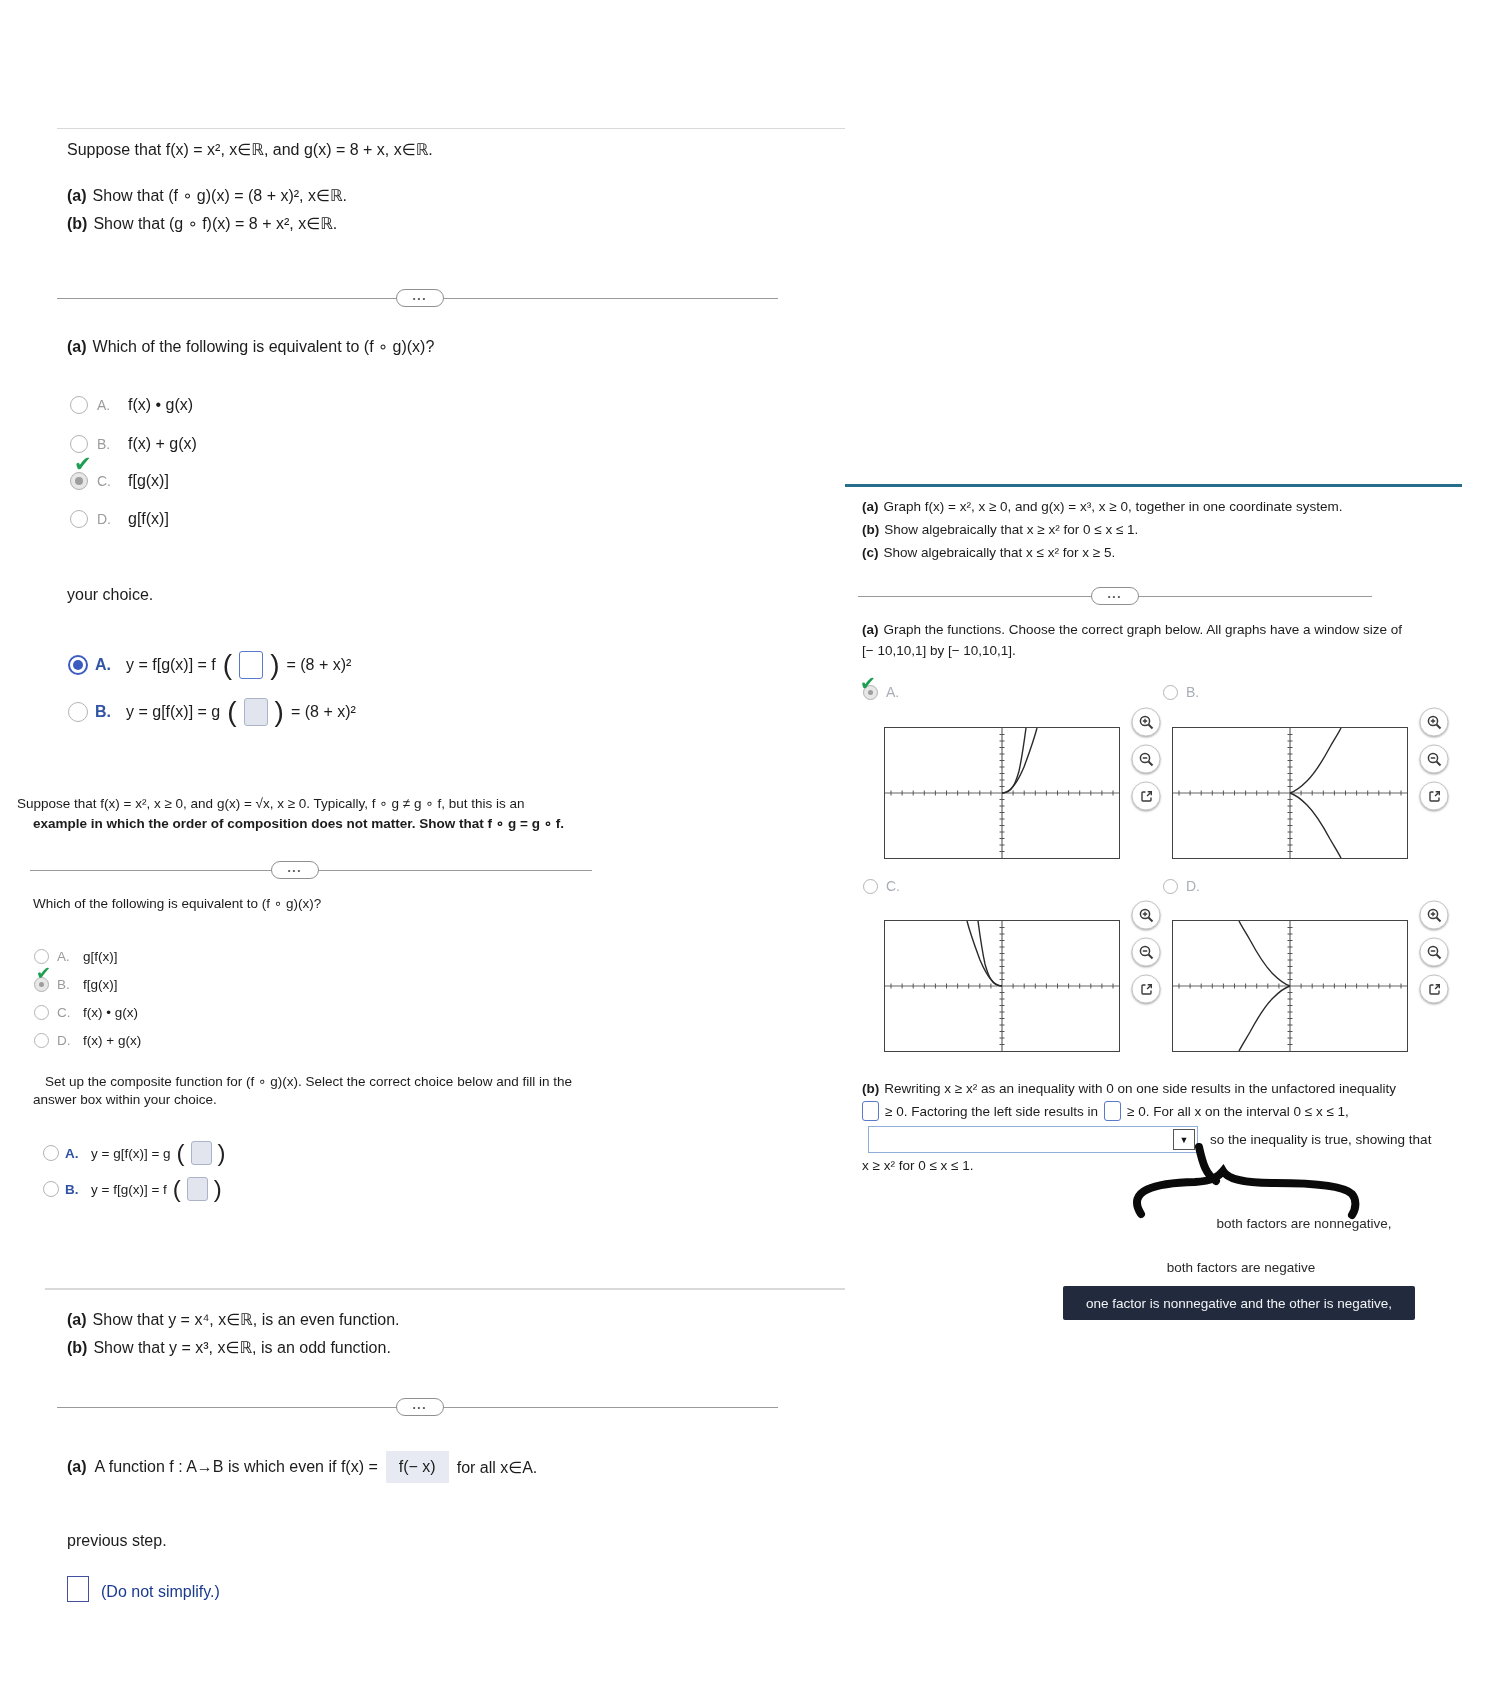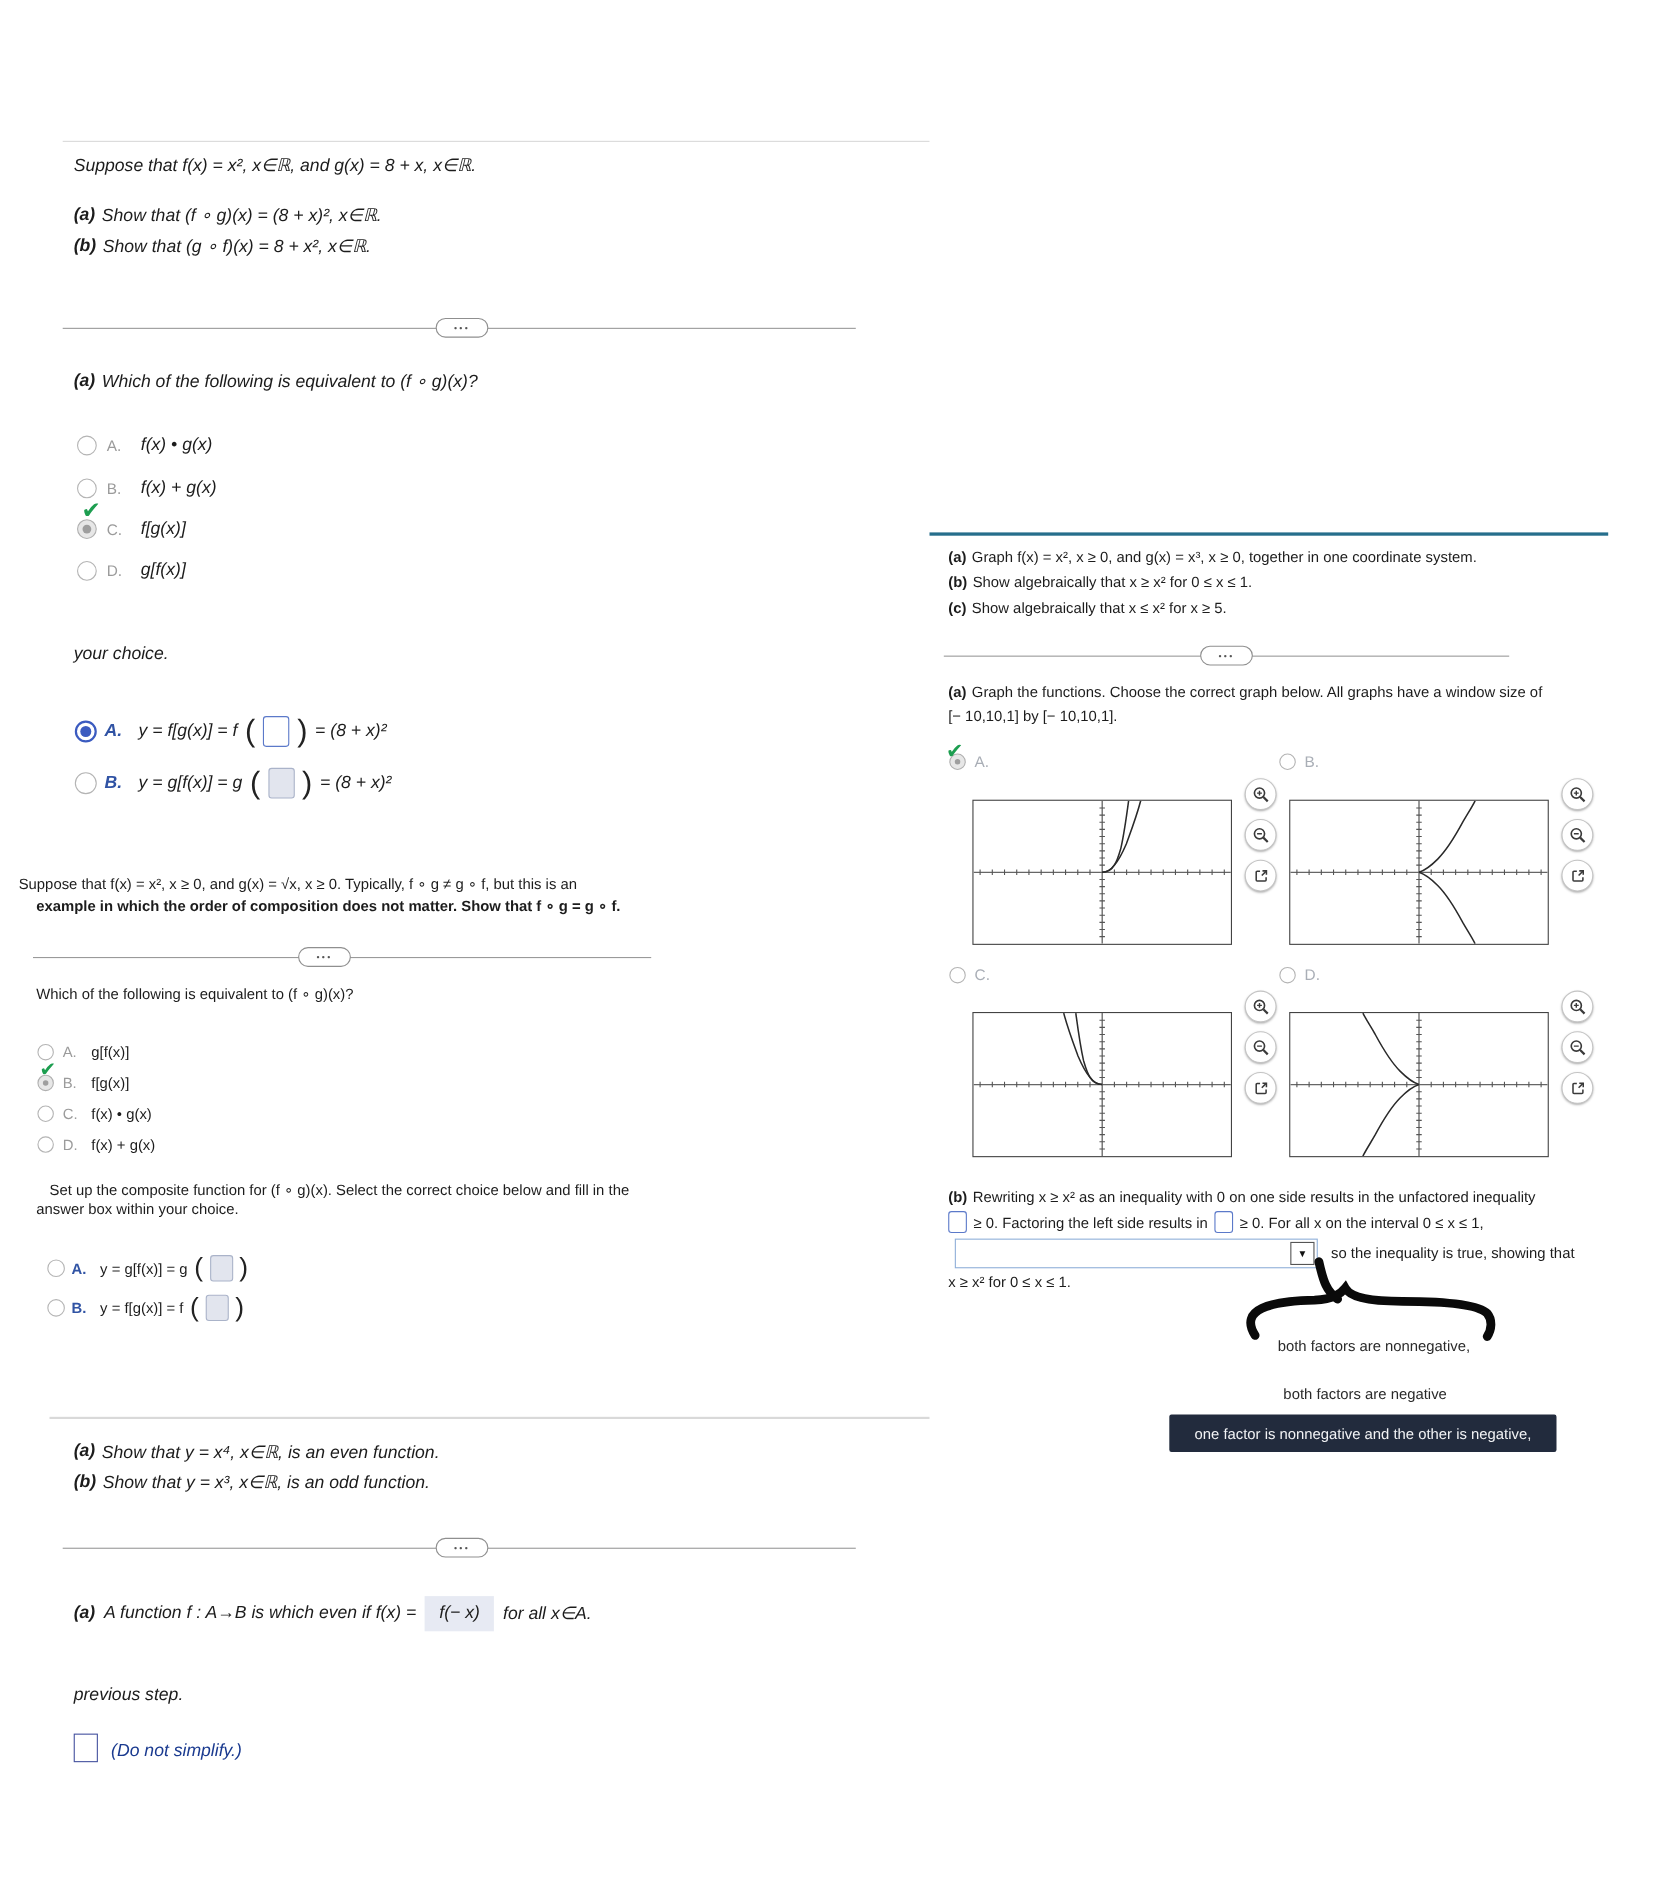--- a/index.html
+++ b/index.html
@@ -1,20 +1,20 @@
 <!DOCTYPE html>
 <html><head>
 <meta charset="utf-8">
 <style>
   html,body{margin:0;padding:0;background:#fff;}
   #screen{position:relative;width:1504px;height:1708px;background:#fff;overflow:hidden;
           font-family:"Liberation Sans",sans-serif;color:#1c1c1c;}
   .abs{position:absolute;}
   .row{position:absolute;display:flex;align-items:center;}
-  .f1{font-size:16px;font-style:italic;} .f2{font-size:13.5px;} .f3{font-size:14px;} 
+  .f1{font-size:16px;} .f2{font-size:13.5px;} .f3{font-size:14px;} 
   .b{font-weight:bold;}
   .gray{color:#9b9b9b;} .lgray{color:#a9aeb6;} .blue{color:#3053a4;font-weight:bold;}
   .navy{color:#1a3a8f;}
   .radio{display:inline-block;border:1.5px solid #b4b4b4;border-radius:50%;background:#fff;box-sizing:border-box;flex:0 0 auto;}
   .r20{width:20px;height:20px;} .r18{width:18px;height:18px;} .r16{width:16px;height:16px;} .r15{width:15px;height:15px;}
   .sel{border:2px solid #3b5bc0;position:relative;}
   .sel::after{content:"";position:absolute;inset:3px;background:#3b5bc0;border-radius:50%;}
   .chk{background:#e7e7e7;border-color:#b0b0b0;position:relative;}
   .chk::after{content:"";position:absolute;inset:4px;background:#9e9e9e;border-radius:50%;}
   .check{position:absolute;color:#1d9e50;font-weight:bold;font-family:"DejaVu Sans",sans-serif;z-index:3;}
@@ -376,17 +376,17 @@
     <div class="ddbtn">▼</div>
   </div>
   <div class="abs f2" style="left:1210px;top:1132px;">so the inequality is true, showing that</div>
   <div class="abs f2" style="left:862px;top:1158px;">x ≥ x² for 0 ≤ x ≤ 1.</div>
 
   <svg class="abs" style="left:1080px;top:1125px;" width="300" height="105" viewBox="1080 1125 300 105">
     <path d="M1199,1147 C1203,1165 1206,1174 1216,1181" fill="none" stroke="#0a0a0a" stroke-width="8" stroke-linecap="round"></path>
     <path d="M1141,1214 C1126,1190 1155,1183 1195,1182 C1213,1181 1219,1176 1223,1171 C1227,1178 1240,1183 1275,1183 C1315,1183 1344,1186 1352,1194 C1357,1200 1356,1209 1352,1215" fill="none" stroke="#0a0a0a" stroke-width="8" stroke-linecap="round"></path>
   </svg>
 
-  <div class="ddopt" style="left:1071px;top:1216px;">both factors are nonnegative,</div>
+  <div class="ddopt" style="left:1126px;top:1216px;">both factors are nonnegative,</div>
   <div class="ddopt" style="left:1063px;top:1260px;">both factors are negative</div>
   <div class="navybox" style="left:1063px;top:1286px;width:352px;height:34px;">one factor is nonnegative and the other is negative,</div>
 
 </div>
 
 </body></html>

